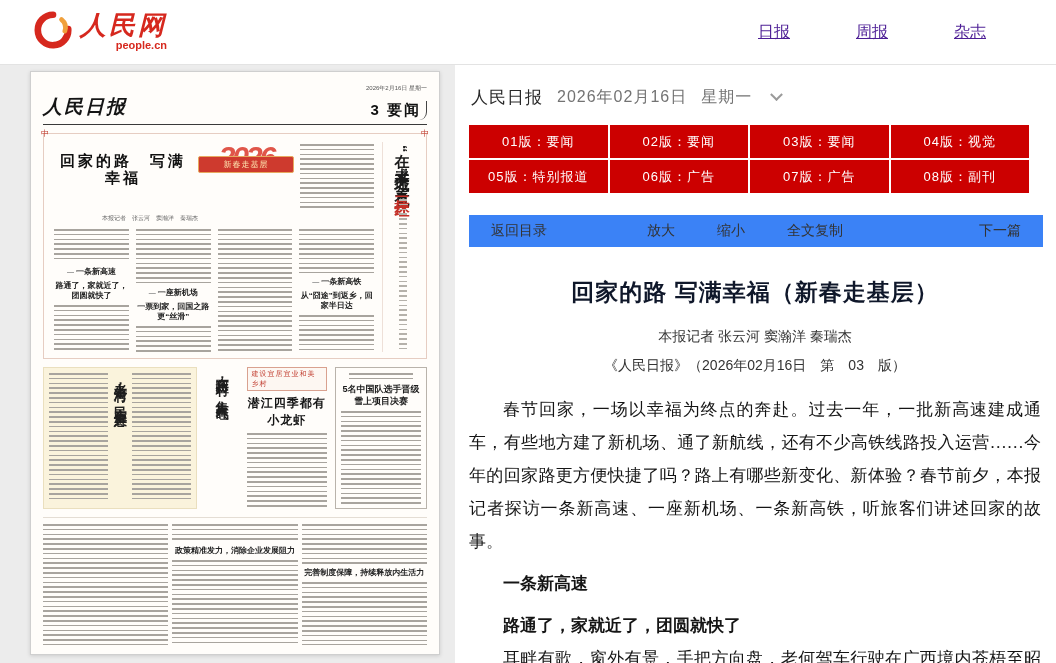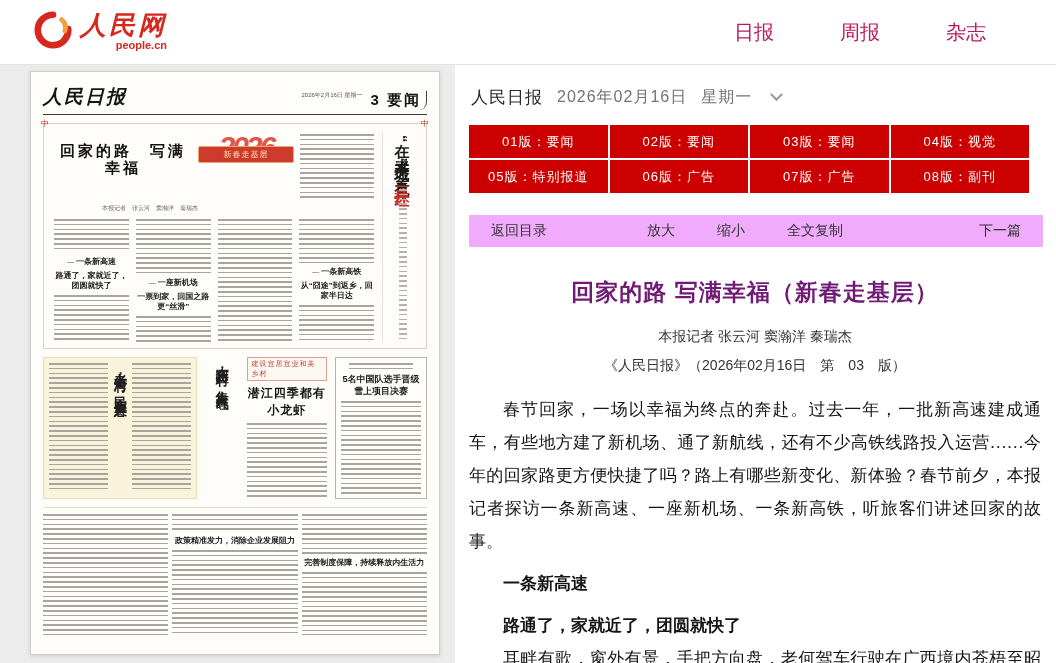--- a/index.html
+++ b/index.html
@@ -8,36 +8,36 @@
 
   
   .hdr { height:65px; border-bottom:1px solid #e3e3e3; display:flex; align-items:center;
          padding:0 40px 0 34px; background:#fff; }
   .logo-wrap { display:flex; align-items:center; gap:8px; cursor:pointer; }
   .logo-txt { display:flex; flex-direction:column; line-height:1; }
   .logo-cn { font-family:"Liberation Serif", serif; font-style:italic; font-weight:bold;
              font-size:26px; color:#d6281e; letter-spacing:3px; }
   .logo-en { font-size:11px; font-weight:bold; color:#d6281e; text-align:right; margin-top:1px; }
   .hdr-nav { margin-left:auto; display:flex; gap:66px; padding-right:30px; }
-  .hdr-nav .nav-item { font-size:20px; color:#be185d; cursor:pointer; }
+  .hdr-nav .nav-item { font-size:16px; color:#4c1d95; cursor:pointer;text-decoration:underline; }
 
   
   .main { position:relative; height:598px; }
   .left-pane { position:absolute; left:0; top:0; width:455px; height:598px; background:#ececec; }
   .right-pane { position:absolute; left:455px; top:0; right:0; height:598px; background:#fff;
                 padding:15px 18px 0 14px; overflow:hidden; }
 
   
   .paper { position:absolute; left:30px; top:6px; width:410px; height:584px;
            background:#fffdfa; border:1px solid #cfcfcf; box-shadow:0 1px 4px rgba(0,0,0,.14);
            padding:12px 12px 8px; overflow:hidden; }
   .mast { display:flex; align-items:flex-end; }
   .mast-title { font-family:"Liberation Serif", serif; font-style:italic; font-weight:bold;
                 font-size:19px; color:#151515; letter-spacing:2px; }
-  .mast-right { margin-left:auto; display:flex; align-items:flex-start; gap:8px; }
+  .mast-right { margin-left:auto; display:flex; align-items:flex-end; gap:8px;flex-direction:column; }
   .mast-date { font-size:6px; color:#555; }
   .mast-page { font-size:15px; font-weight:bold; color:#101010; letter-spacing:2px;
                border-right:1px solid #444; border-radius:0 0 8px 0; padding-right:5px; }
   .np-rule { border-top:1.5px solid #3a3a3a; margin:4px 0 8px; }
 
   .ft { background-image:repeating-linear-gradient(to bottom,#a8a49e 0 1.6px, transparent 1.6px 4.8px);
         width:100%; }
 
   .art-frame { position:relative; border:1px solid #e6cdc2; height:226px; padding:8px 10px 6px;
                display:flex; gap:8px; }
@@ -90,29 +90,29 @@
   .sel-paper { font-size:17px; color:#2a2a2a; letter-spacing:1px; cursor:pointer; }
   .sel-date { font-size:16px; color:#737373; letter-spacing:1px; }
   .chev { width:9px; height:9px; border-right:2px solid #9a9a9a; border-bottom:2px solid #9a9a9a;
           transform:rotate(45deg) translate(-2px,-2px); margin-left:6px; cursor:pointer; }
 
   .pg-grid { margin-top:16px; display:grid; grid-template-columns:repeat(4,1fr); gap:2px;
              background:#fff; width:560px; }
   .pg { background:var(--brand-red,#cc0000); color:#fff; font-size:13px; height:33px;
         display:flex; align-items:center; justify-content:center; cursor:pointer; letter-spacing:1px; }
 
-  .toolbar { margin-top:22px; background:#f0abfc; height:32px; display:flex; align-items:center;
+  .toolbar { margin-top:22px; background:#3b82f6; height:32px; display:flex; align-items:center;
              font-size:14px; color:#333; padding:0 22px; width:574px; }
   .tb { cursor:pointer; }
   .tb-back { margin-right:100px; }
   .tb-mid { margin-right:42px; }
   .tb-next { margin-left:auto; }
 
   .article { width:572px; }
-  .a-title { margin-top:30px; text-align:center; font-size:23px; font-weight:bold; color:#701a75;
+  .a-title { margin-top:30px; text-align:center; font-size:23px; font-weight:bold; color:#0f172a;
              letter-spacing:1px; }
   .a-byline { margin-top:20px; text-align:center; font-size:14px; color:#333; }
   .a-source { margin-top:11px; text-align:center; font-size:14px; color:#333; }
   .a-body { margin-top:18px; font-family:"Liberation Serif", serif; font-size:17px;
             line-height:33px; color:#151515; text-align:justify; }
   .a-p { text-indent:2em; }
   .a-sub { text-indent:2em; font-weight:bold; margin-top:9px; }
 </style>
 </head>
 <body>

